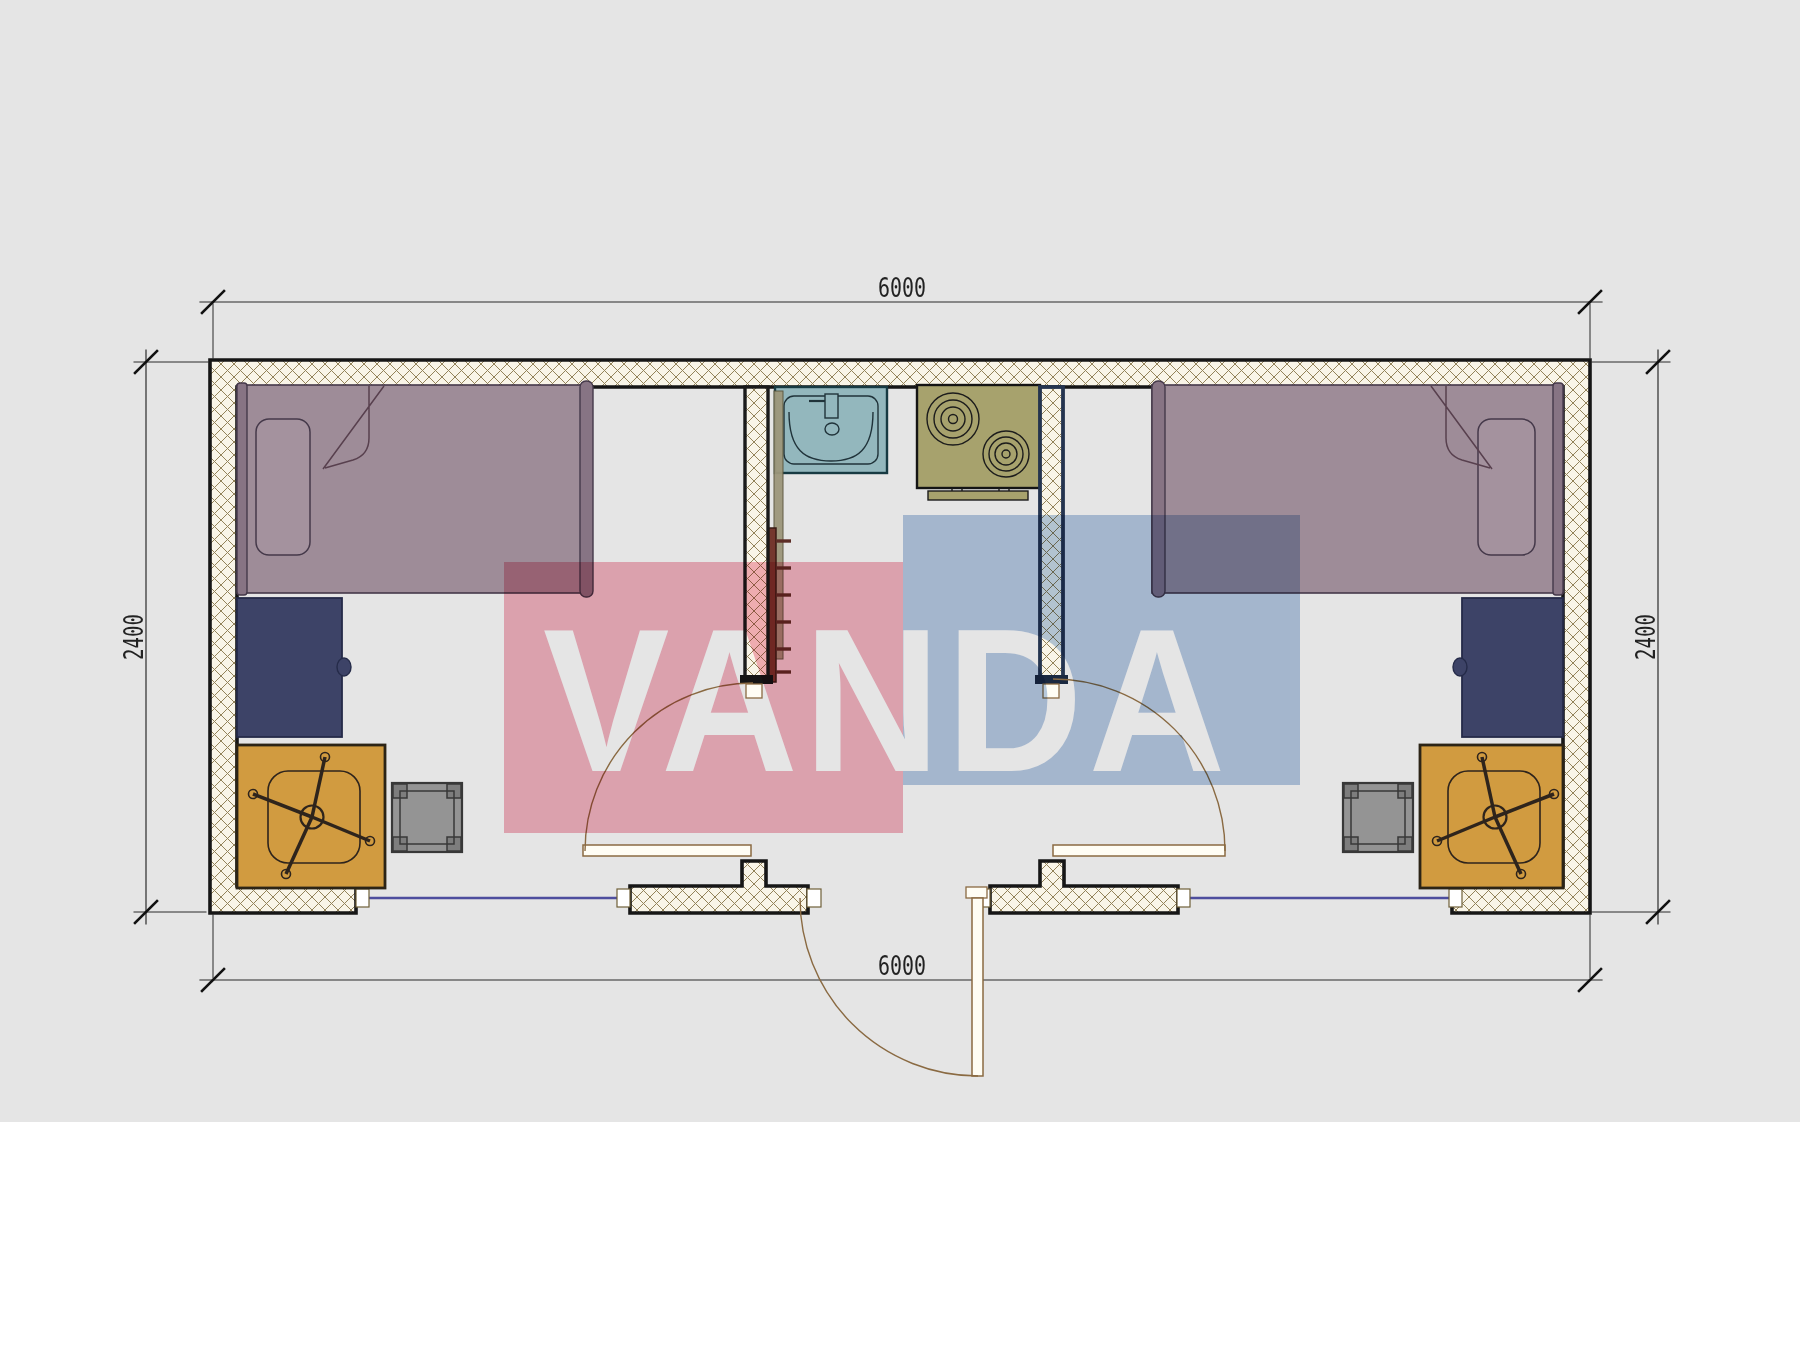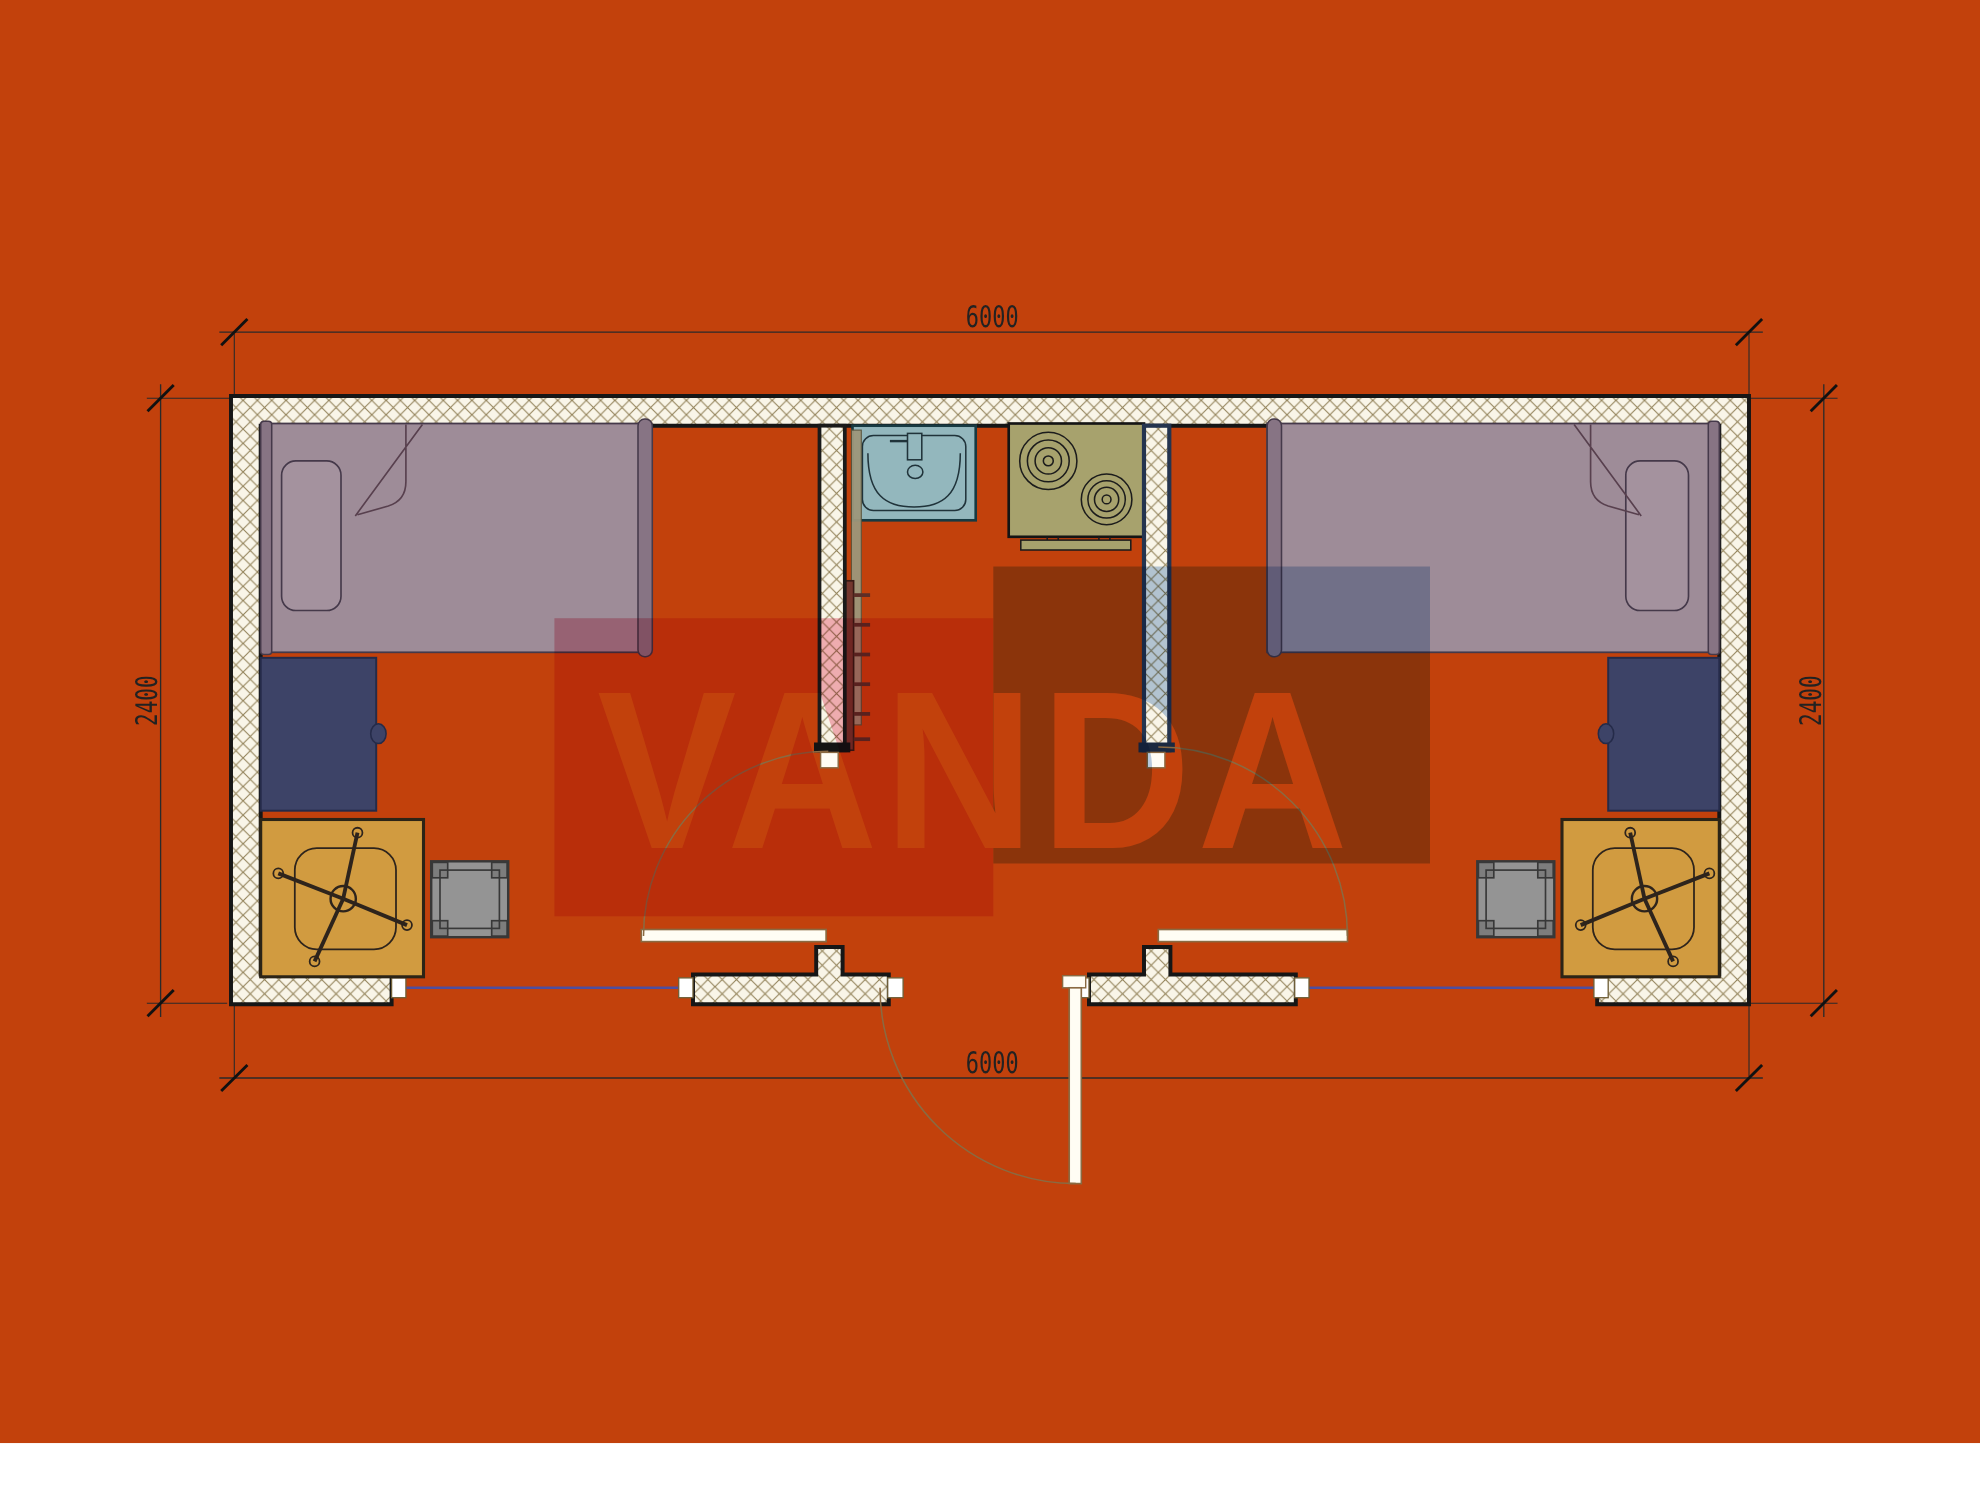--- a/index.html
+++ b/index.html
@@ -1,16 +1,16 @@
 <!DOCTYPE html>
 <html><head>
 <meta charset="utf-8">
 <style>
   html,body{margin:0;padding:0;background:#ffffff;}
-  .stage{width:1800px;height:1312px;position:relative;background:#c2410c;overflow:hidden;
+  .stage{width:1800px;height:1122px;position:relative;background:#e5e5e5;overflow:hidden;
          font-family:"DejaVu Sans", sans-serif;}
   svg{display:block}
   .dimtext{font-family:"DejaVu Sans Mono", monospace;font-size:27px;font-weight:400;}
   .wmtext{font-family:"Liberation Sans", sans-serif;font-weight:bold;font-size:205px;letter-spacing:6px;}
 </style>
 </head>
 <body>
 
 <div class="stage">
 <svg width="1800" height="1350" viewBox="0 0 1800 1350">

